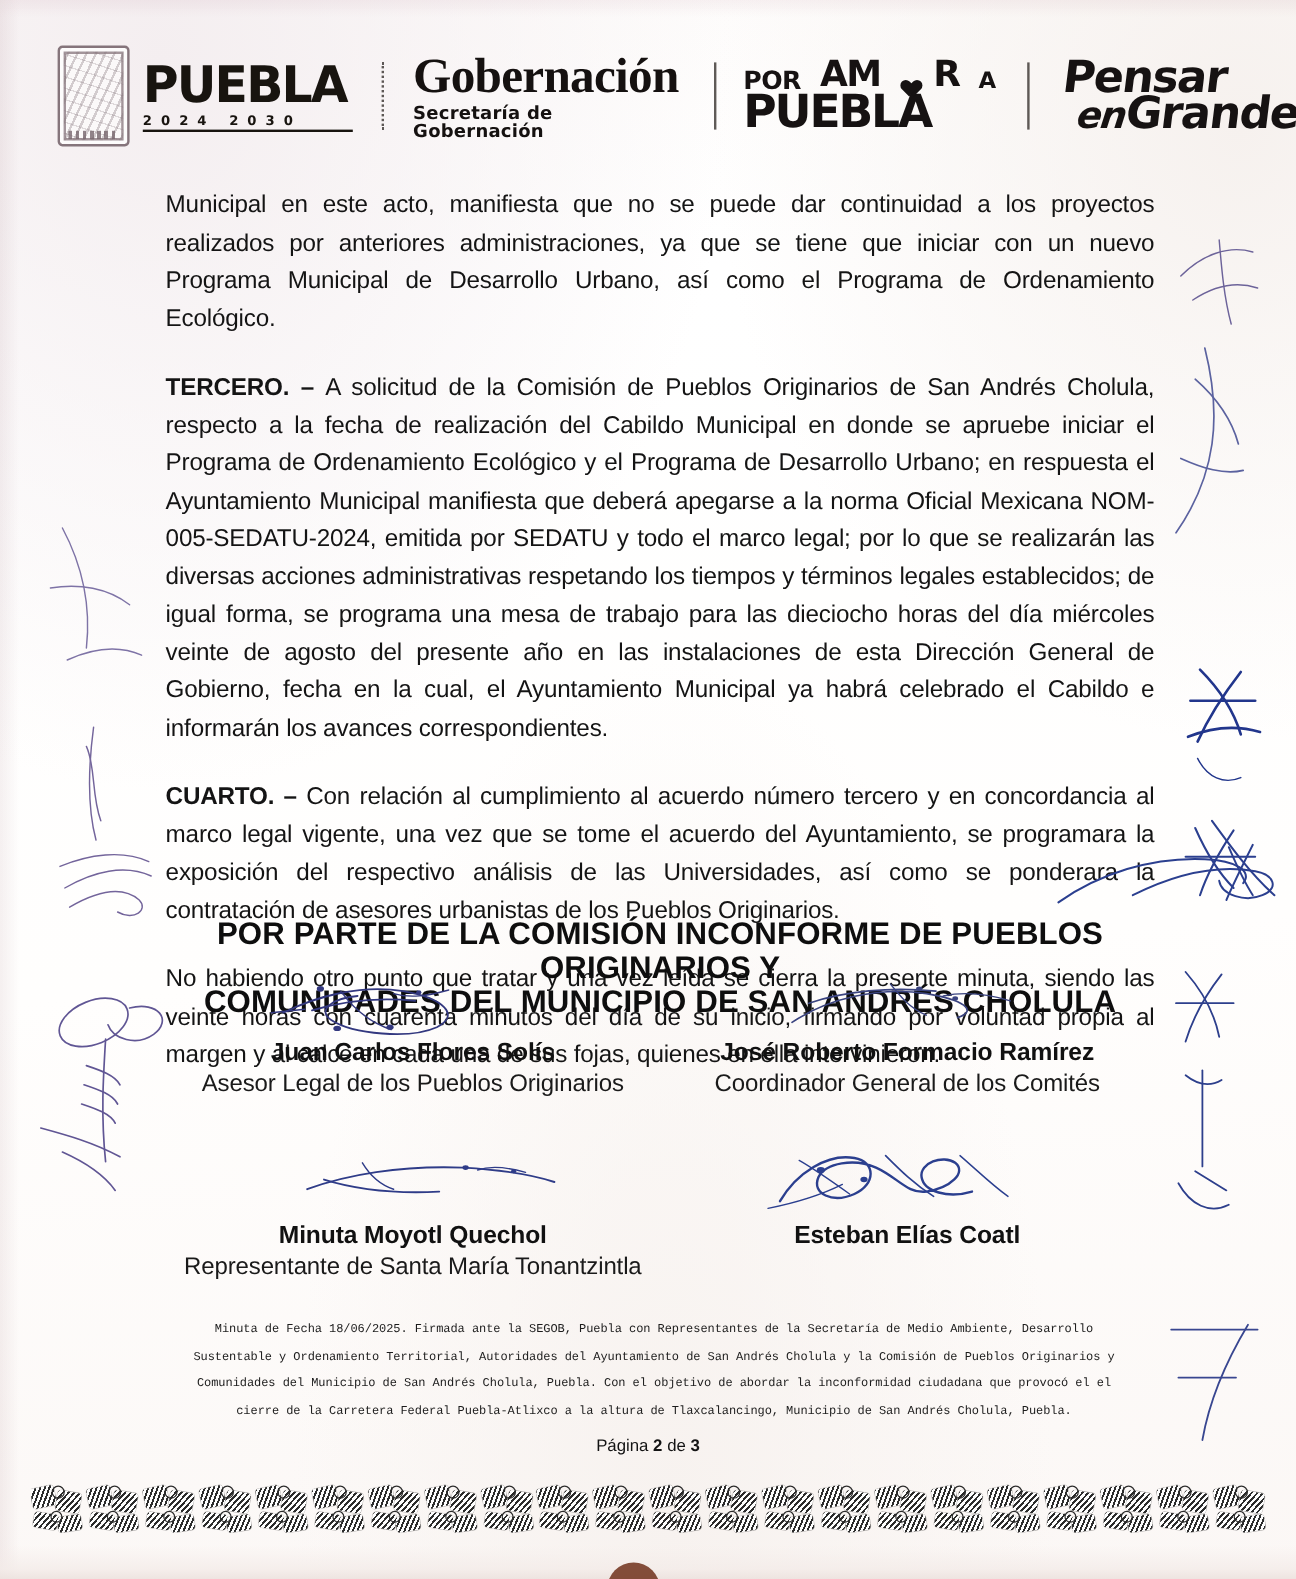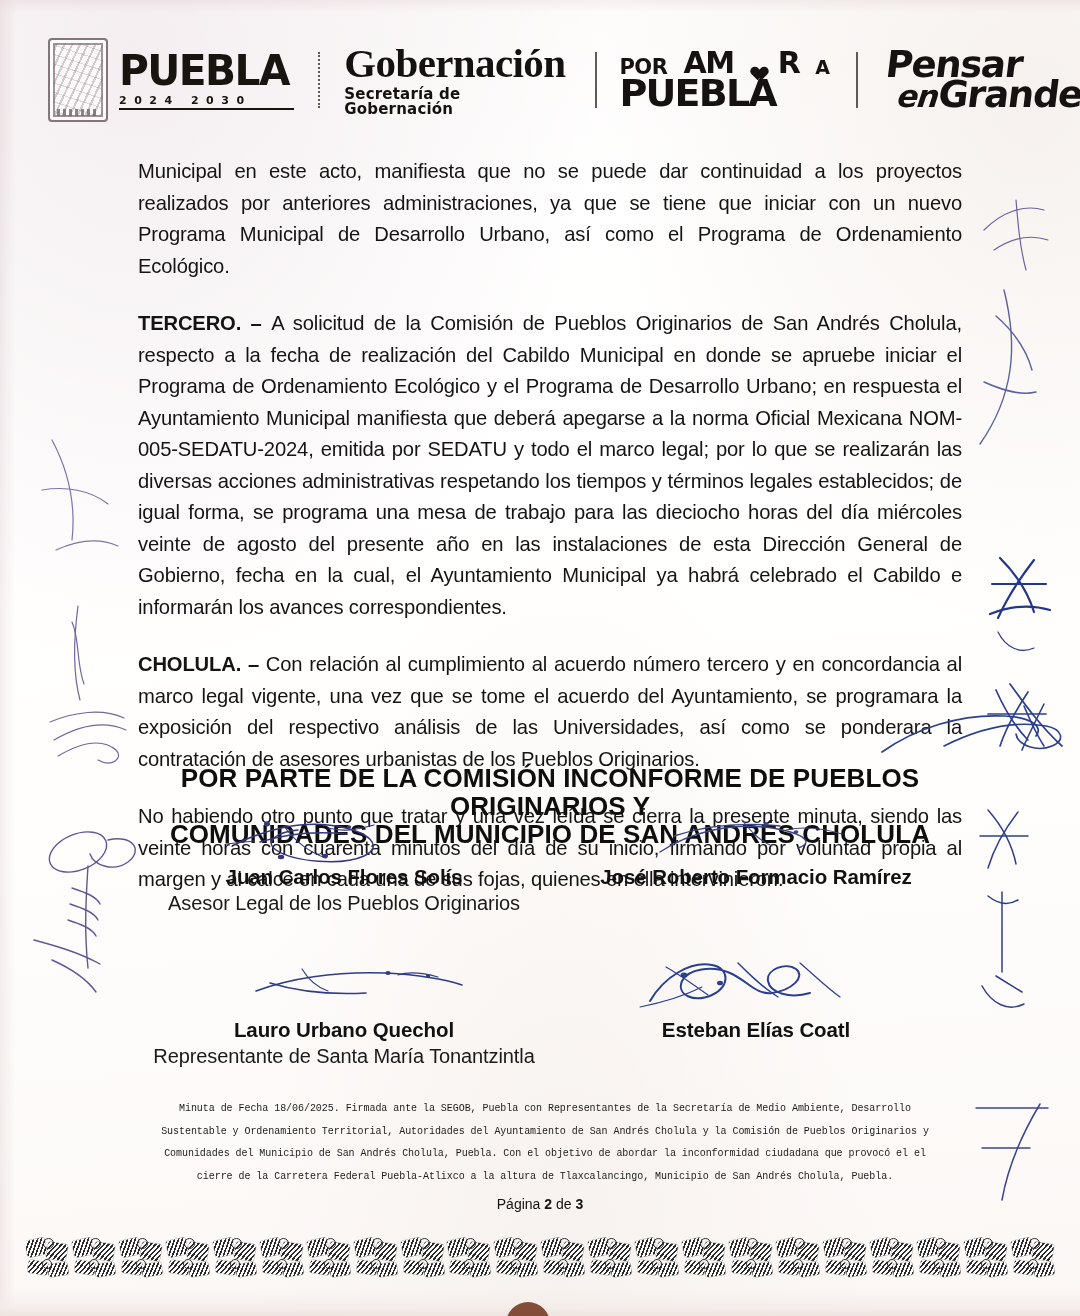--- a/index.html
+++ b/index.html
@@ -234,21 +234,21 @@
       <div class="pensar-1">Pensar</div>
       <div class="pensar-2">
         <span class="en">en</span><span>Grande</span>
       </div>
     </div>
   </div>
 
   <div class="body-wrap">
     <p class="para"><span>Municipal en este acto, manifiesta que no se puede dar continuidad a los proyectos realizados por anteriores administraciones, ya que se tiene que iniciar con un nuevo Programa Municipal de Desarrollo Urbano, así como el Programa de Ordenamiento Ecológico.</span></p>
     <p class="para"><b>TERCERO. – </b><span>A solicitud de la Comisión de Pueblos Originarios de San Andrés Cholula, respecto a la fecha de realización del Cabildo Municipal en donde se apruebe iniciar el Programa de Ordenamiento Ecológico y el Programa de Desarrollo Urbano; en respuesta el Ayuntamiento Municipal manifiesta que deberá apegarse a la norma Oficial Mexicana NOM-005-SEDATU-2024, emitida por SEDATU y todo el marco legal; por lo que se realizarán las diversas acciones administrativas respetando los tiempos y términos legales establecidos; de igual forma, se programa una mesa de trabajo para las dieciocho horas del día miércoles veinte de agosto del presente año en las instalaciones de esta Dirección General de Gobierno, fecha en la cual, el Ayuntamiento Municipal ya habrá celebrado el Cabildo e informarán los avances correspondientes.</span></p>
-    <p class="para"><b>CHOLULA. – </b><span>Con relación al cumplimiento al acuerdo número tercero y en concordancia al marco legal vigente, una vez que se tome el acuerdo del Ayuntamiento, se programara la exposición del respectivo análisis de las Universidades, así como se ponderara la contratación de asesores urbanistas de los Pueblos Originarios.</span></p>
+    <p class="para"><b>CUARTO. – </b><span>Con relación al cumplimiento al acuerdo número tercero y en concordancia al marco legal vigente, una vez que se tome el acuerdo del Ayuntamiento, se programara la exposición del respectivo análisis de las Universidades, así como se ponderara la contratación de asesores urbanistas de los Pueblos Originarios.</span></p>
     <p class="para"><span>No habiendo otro punto que tratar y una vez leída se cierra la presente minuta, siendo las veinte horas con cuarenta minutos del día de su inicio, firmando por voluntad propia al margen y al calce en cada una de sus fojas, quienes en ella intervinieron.</span></p>
   </div>
 
   <div class="heading-block">
     <div>POR PARTE DE LA COMISIÓN INCONFORME DE PUEBLOS ORIGINARIOS Y</div>
     <div>COMUNIDADES DEL MUNICIPIO DE SAN ANDRÉS CHOLULA</div>
   </div>
 
   <div class="sig-grid">
 
@@ -279,36 +279,37 @@
           <path d="M28,24 C58,14 96,10 134,14"></path>
           <path d="M96,8 C104,18 112,28 126,34" stroke-width="1.1"></path>
           <path d="M140,18 C158,14 176,16 196,22" stroke-width="1.1"></path>
         </g>
         <g fill="#3b4480">
             <ellipse cx="120" cy="12" rx="2.6" ry="2"></ellipse>
             <ellipse cx="150" cy="20" rx="2.4" ry="1.8"></ellipse>
           </g>
       </svg>
       <div class="sig-name">José Roberto Formacio Ramírez</div>
+      <div class="sig-role">Coordinador General de los Comités</div>
     </div>
 
     <div class="sig-cell">
       <svg class="ink" width="230" height="56" viewBox="0 0 230 56" style="left:110px;top:-14px;">
         <g fill="none" stroke="#2f3c88" stroke-width="1.6" stroke-linecap="round">
           <path d="M8,34 C40,22 86,14 138,16 C172,18 196,22 214,28"></path>
           <path d="M22,26 C48,34 80,38 118,36"></path>
           <path d="M54,12 C60,22 68,30 80,34" stroke-width="1.2"></path>
           <path d="M150,18 C162,14 176,16 190,20" stroke-width="1.1"></path>
         </g>
         <g fill="#2f3c88">
             <ellipse cx="140" cy="16" rx="2.6" ry="2"></ellipse>
             <ellipse cx="180" cy="19" rx="2.2" ry="1.7"></ellipse>
           </g>
       </svg>
-      <div class="sig-name">Lauro Urbano Quechol</div>
+      <div class="sig-name">Minuta Moyotl Quechol</div>
       <div class="sig-role">Representante de Santa María Tonantzintla</div>
     </div>
 
     <div class="sig-cell">
       <svg class="ink" width="240" height="64" viewBox="0 0 240 64" style="left:70px;top:-18px;">
         <g fill="none" stroke="#2b3f8f" stroke-width="2" stroke-linecap="round">
           <path d="M30,48 C44,24 70,8 92,12 C110,15 110,34 92,42 C74,50 56,42 62,28 C68,16 92,12 110,20 C128,28 136,42 152,40 C172,37 186,24 176,16 C166,9 146,16 148,28 C150,40 170,46 190,40"></path>
           <path d="M46,14 C60,22 74,32 88,42" stroke-width="1.2"></path>
           <path d="M118,10 C130,22 142,34 158,44" stroke-width="1.4"></path>
           <path d="M180,10 C194,22 206,34 220,44" stroke-width="1.2"></path>

